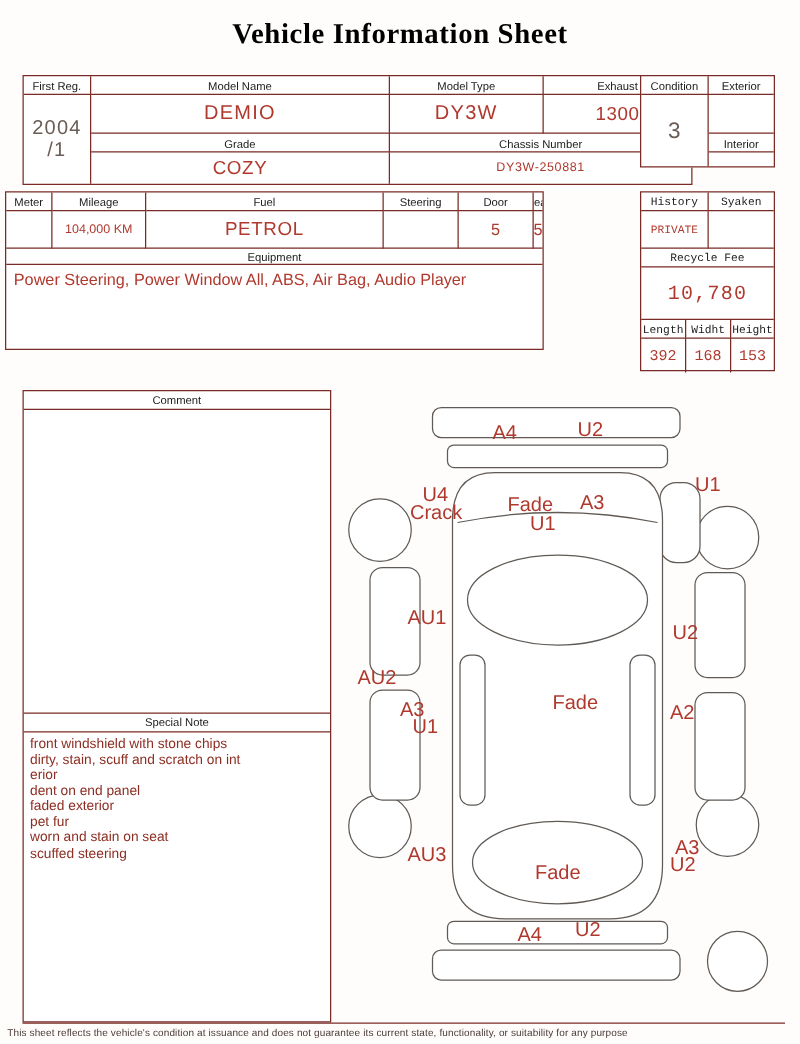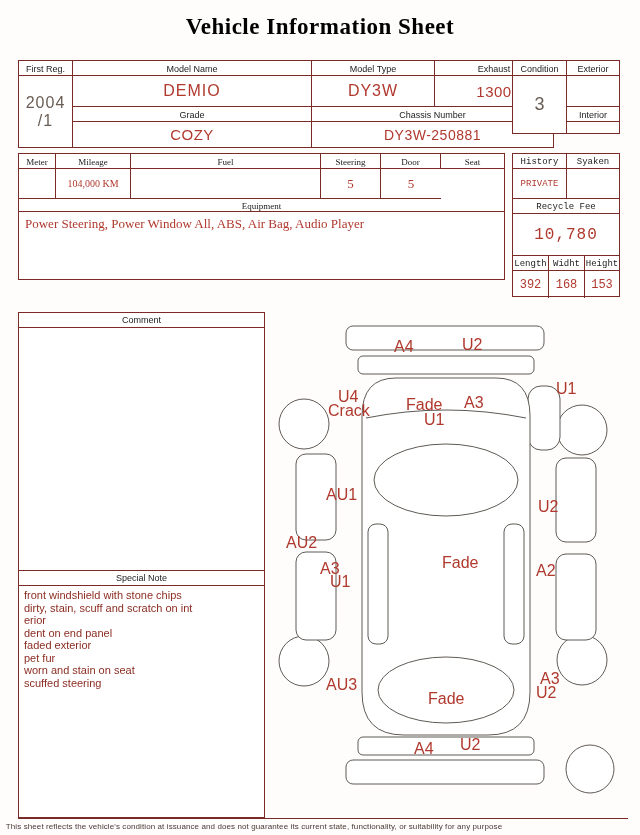--- a/index.html
+++ b/index.html
@@ -20,38 +20,38 @@
   }
   .tbl{position:absolute;border:1px solid var(--bd);background:#fff;box-sizing:border-box;}
   .grid{display:grid;}
   .cell{box-sizing:border-box;display:flex;align-items:center;justify-content:center;overflow:hidden;}
   .br{border-right:1px solid var(--bd);}
   .bb{border-bottom:1px solid var(--bd);}
   .hl{font-size:9px;color:var(--hdr);padding-top:1px;}
   .val{color:var(--red);}
   .v16{font-size:16px;letter-spacing:1px;}
   .v15{font-size:15px;letter-spacing:.5px;}
-  .v14{font-size:14px;letter-spacing:.5px;}
+  .v14{font-size:10px;letter-spacing:.5px;}
   .v13{font-size:13px;}
   .v12{font-size:12px;}
   .v11{font-size:13px;}
   .v10{font-size:10px;}
   .v9{font-size:9px;}
   .dark{color:#6a5d55;}
   .pre{white-space:pre-line;text-align:center;line-height:1.1;}
   .left-align{justify-content:flex-start;padding-left:6px;}
 
   
   .reg{left:18px;top:60px;width:536px;height:88px;grid-template-columns:54px 239px 123px 1fr;grid-template-rows:15px 31px 15px 1fr;}
   .cond{left:512px;top:60px;width:108px;height:74px;grid-template-columns:54px 1fr;grid-template-rows:15px 31px 15px 1fr;}
   .span-rows{grid-row:2/5;}
   .span-cols{grid-column:3/5;}
 
   
-  .det{left:18px;top:153px;width:487px;height:127px;font-family:Liberation Serif, serif;}
+  .det{left:4px;top:153px;width:431px;height:127px;}
   .detA{grid-template-columns:37px 75px 190px 60px 60px 1fr;grid-template-rows:15px 30px;}
   .detB{grid-template-columns:37px 35px 40px 188px 62px 1fr;grid-template-rows:15px 30px;}
   .detE{grid-template-columns:1fr;grid-template-rows:13px 23px;}
 
   .rt{left:512px;top:153px;width:108px;height:144px;font-family:Liberation Mono, monospace;}
   .rtA{grid-template-columns:54px 1fr;grid-template-rows:15px 30px;}
   .rtB{grid-template-columns:1fr;grid-template-rows:15px 42px;}
   .rtC{grid-template-columns:36px 36px 1fr;grid-template-rows:15px 27px;}
 
   
@@ -115,20 +115,21 @@
   <div class="grid detA">
     <div class="cell hl br bb">Meter</div>
     <div class="cell hl br bb">Mileage</div>
     <div class="cell hl br bb">Fuel</div>
     <div class="cell hl br bb">Steering</div>
     <div class="cell hl br bb">Door</div>
     <div class="cell hl bb">Seat</div>
 
     <div class="cell br bb"></div>
     <div class="cell val v10 br bb">104,000 KM</div>
+    <div class="cell val v15 br bb">PETROL</div>
     <div class="cell br bb"></div>
     <div class="cell val v13 br bb">5</div>
     <div class="cell val v13 bb">5</div>
   </div>
   <div class="grid detE">
     <div class="cell hl bb">Equipment</div>
     <div class="cell val v11 left-align">Power Steering, Power Window  All, ABS, Air Bag, Audio Player</div>
   </div>
 </div>
 

